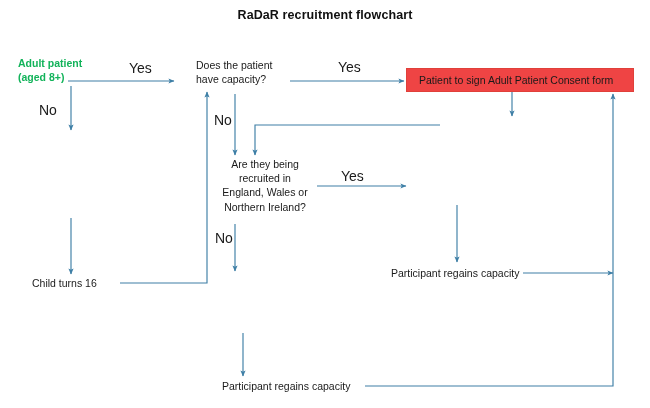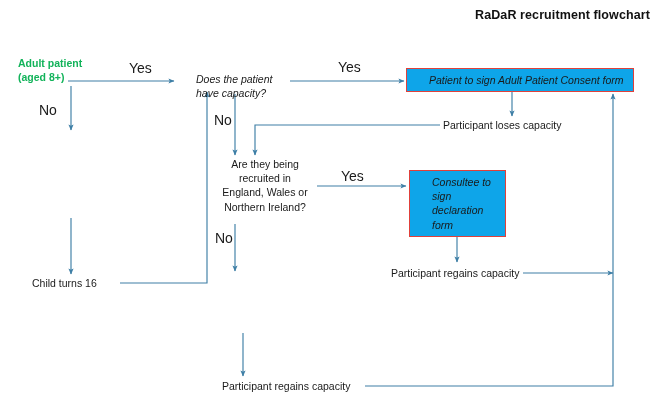--- a/index.html
+++ b/index.html
@@ -33,40 +33,39 @@
     font-size: 10.5px;
     line-height: 14.2px;
     color: #1a1a1a;
     white-space: pre-line;
   }
   .chart-title {
     position: absolute;
     left: 0;
     top: 8px;
     width: 650px;
-    text-align: right;
+    text-align: center;
     font-size: 12.5px;
     font-weight: bold;
     color: #111111;
     letter-spacing: 0.1px;
   }
   .node-plain {
     background: transparent;
     border: none;
     padding: 0;
   }
   .node-start {
     font-weight: bold;
     color: #12B35A;
   }
   .node-box {
     border: 1.1px solid #E0403A;
-    background: #0ea5e9;
-    padding: 4px 5px 4px 22px;
-    font-style: italic;
+    background: #ef4444;
+    padding: 4px 5px 4px 12px;
   }
   .edge-label {
     position: absolute;
     font-size: 14px;
     line-height: 13px;
     color: #1a1a1a;
   }
 </style>
 </head>
 <body>
@@ -123,35 +122,32 @@
       <path d="M243,333 L243,376" marker-end="url(#ah)"></path>
 
       
       <path d="M365,386 L613,386 L613,94" marker-end="url(#ah)"></path>
     </g>
   </svg>
 
   <div class="node node-plain node-start" style="left:18px; top:56px; width:96px;">Adult patient
 (aged 8+)</div>
 
-  <div class="node node-plain" style="left:196px; top:72px; width:100px;font-style:italic;">Does the patient
+  <div class="node node-plain" style="left:196px; top:58px; width:100px;">Does the patient
 have capacity?</div>
 
   <div class="node node-box" style="left:406px; top:68px; width:228px;">Patient to sign Adult Patient Consent form</div>
 
 
-  <div class="node node-plain" style="left:443px; top:118px; width:150px;">Participant loses capacity</div>
 
   <div class="node node-plain" style="left:211px; top:157px; width:108px;text-align:center;">Are they being
 recruited in
 England, Wales or
 Northern Ireland?</div>
 
-  <div class="node node-box" style="left:409px; top:170px; width:97px;">Consultee to sign
-declaration form</div>
 
   <div class="node node-plain" style="left:32px; top:276px; width:90px;">Child turns 16</div>
 
 
   <div class="node node-plain" style="left:391px; top:266px; width:140px;">Participant regains capacity</div>
 
   <div class="node node-plain" style="left:222px; top:379px; width:145px;">Participant regains capacity</div>
 
   <div class="edge-label" style="left:129px; top:62px;">Yes</div>
 

